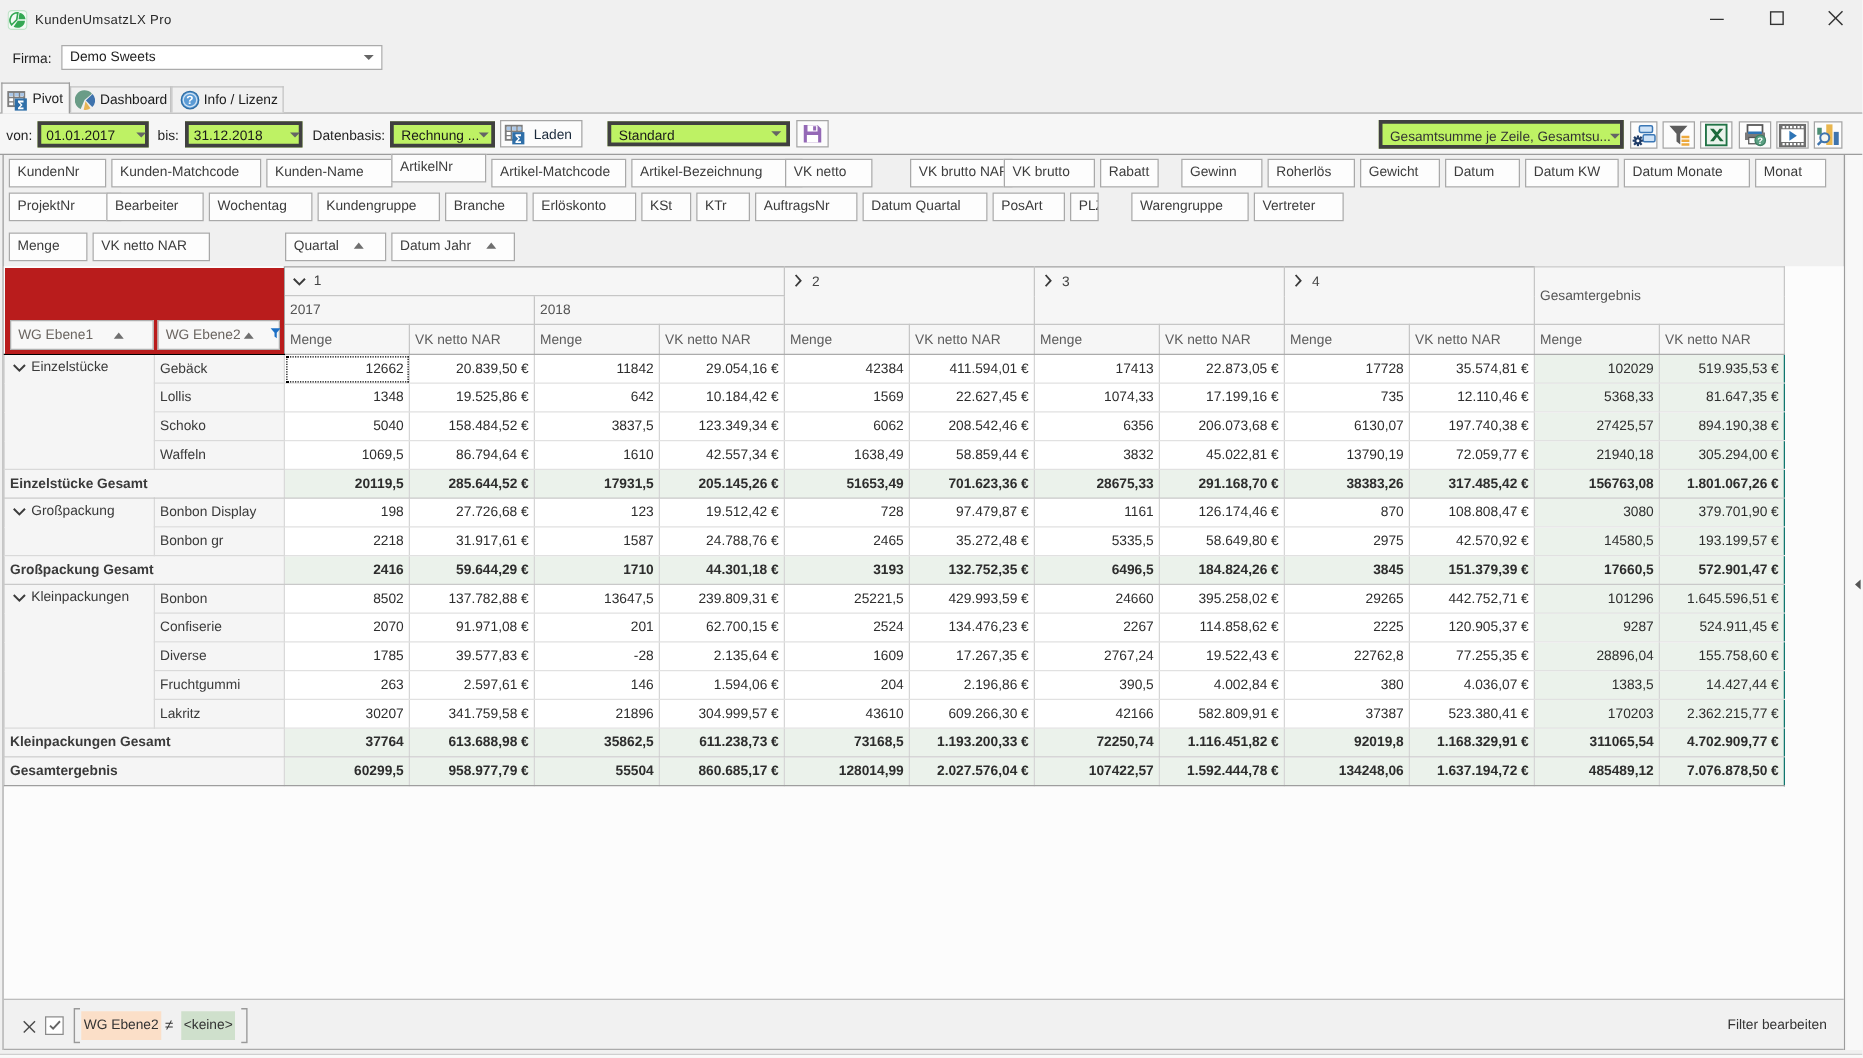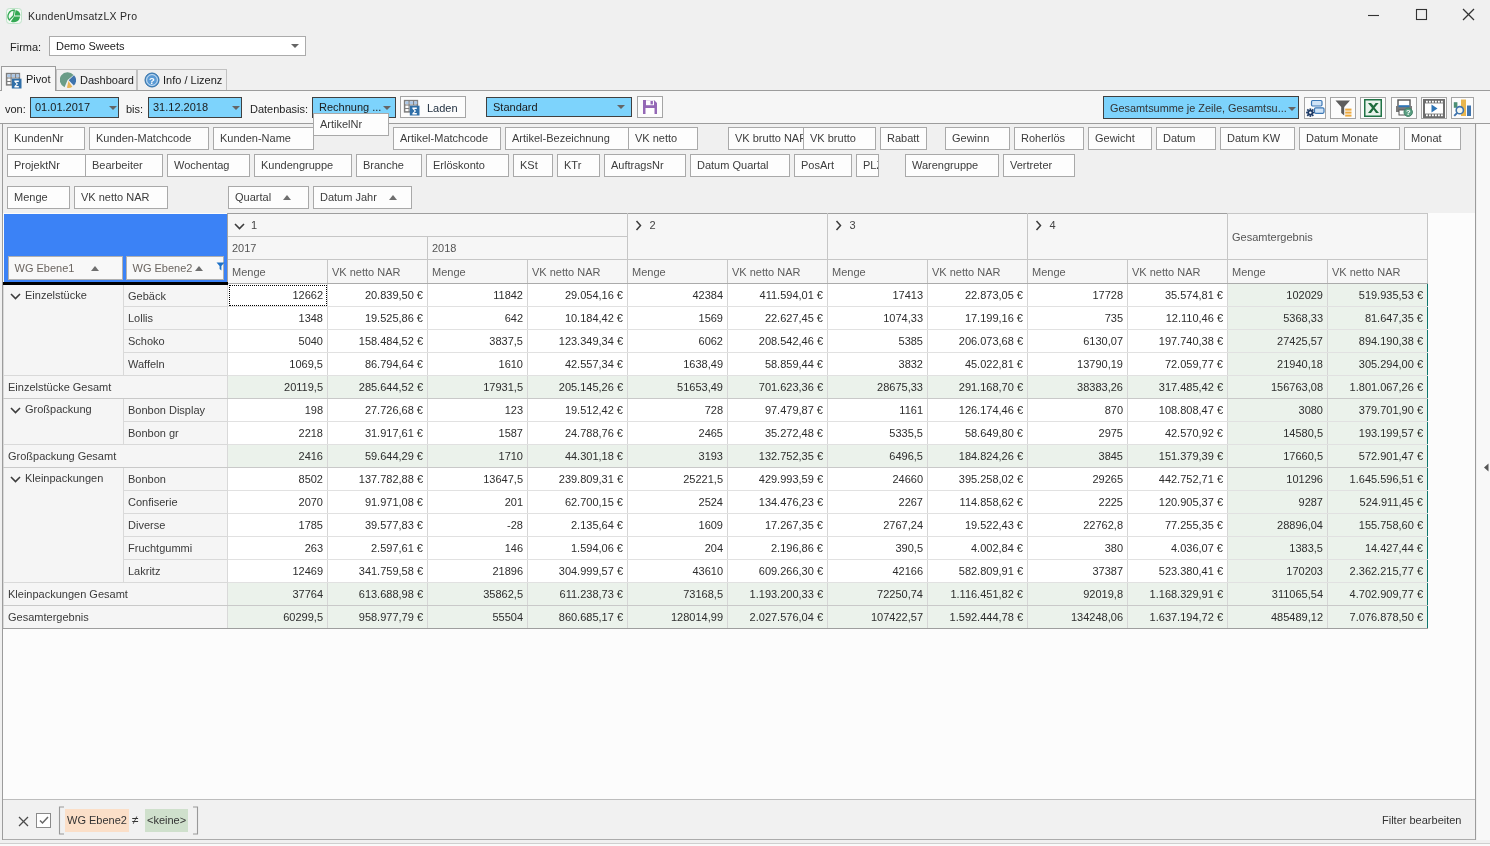--- a/index.html
+++ b/index.html
@@ -13,49 +13,49 @@
          padding:3px 0 0 6px; }
 .carr { position:absolute; width:0; height:0; border-left:4px solid transparent; border-right:4px solid transparent;
         border-top:4px solid #656565; }
 .tabline { position:absolute; left:0; top:90px; width:1490px; height:1px; background:#9c9c9c; }
 .tab-active { position:absolute; left:1px; top:66px; width:55px; height:25px; background:#f6f6f6;
    border:1px solid #9c9c9c; border-bottom:none; }
 .tab { position:absolute; top:69px; height:21px; background:#f0f0f0; border:1px solid #c2c2c2; border-bottom:none; }
 .tabtext { position:absolute; font-size:11px; color:#1b1b1b; }
 .toolbar { position:absolute; left:0; top:91px; width:1490px; height:32px; background:#f6f6f6; }
 .tbline { position:absolute; left:0; top:123px; width:1490px; height:1px; background:#9c9c9c; }
-.field { position:absolute; background:#7dd3fc; border:1px solid #404040; font-size:11px; color:#1a1a1a;
+.field { position:absolute; background:#bef264; border:3px solid #404040; font-size:11px; color:#1a1a1a;
   padding:3px 0 0 6px; white-space:nowrap; overflow:hidden; }
 .btn { position:absolute; background:#fcfcfc; border:1px solid #a5a5a5; }
 .panel { position:absolute; left:2px; top:124px; width:1474px; height:716px; background:#f0f0f0;
   border-left:1px solid #9c9c9c; border-right:1px solid #9c9c9c; }
 .gridbg { position:absolute; left:3px; top:213px; width:1472px; height:586px; background:#fcfcfc; }
 .fbtn { position:absolute; height:23px; background:#fdfdfd; border:1px solid #a9a9a9; font-size:11px;
   color:#3c3c3c; padding:4px 0 0 6px; white-space:nowrap; overflow:hidden; }
 .triup { display:inline-block; width:0; height:0; border-left:4.5px solid transparent; border-right:4.5px solid transparent;
   border-bottom:5px solid #6f6f6f; vertical-align:1px; }
 table.pv { position:absolute; left:3px; top:213px; border-collapse:collapse; table-layout:fixed; }
 table.pv td { font-size:11px; height:23px; padding:0 4px; overflow:hidden; white-space:nowrap; }
 table.pv td.v { background:#fff; border:1px solid #e1e1e1; border-right:1px solid #d6d6d6; text-align:right; color:#2d2d2d; }
 table.pv td.g { background:#ebf2eb; }
 table.pv td.re { border-right:1px solid #0f766e; }
-table.pv tr.trow td { border-top:1px solid #c9c9c9; border-bottom:1px solid #c9c9c9; }
+table.pv tr.trow td { border-top:1px solid #c9c9c9; border-bottom:1px solid #c9c9c9;font-weight:bold; }
 table.pv tr.lastrow td { border-bottom:1px solid #9e9e9e; }
 table.pv td.rh { background:#f5f5f5; border:1px solid #d9d9d9; color:#3a3a3a; }
 
 
 table.pv td.wg1 { vertical-align:top; }
 .wg1in { padding-top:4px; }
 .chv { margin:0 4px 0 2px; vertical-align:-0.5px; }
 .chvr { margin:0 3px 0 2.5px; vertical-align:-1.5px; }
 table.pv td.hq { background:#f6f6f6; border:1px solid #c6c6c6; border-top:1px solid #9e9e9e; color:#444;
   vertical-align:top; padding-top:5px; font-size:11px; }
 table.pv td.hy { background:#f6f6f6; border:1px solid #c6c6c6; color:#555; font-size:11px; }
 table.pv td.hm { background:#f6f6f6; border:1px solid #c6c6c6; border-bottom:1px solid #ababab; color:#5c5c5c; font-size:11px; }
-table.pv td.corner { background:#3b82f6; border:none; border-right:1px solid #a3a3a3; border-bottom:3px solid #000000; position:relative;margin-left:22px; }
+table.pv td.corner { background:#b91c1c; border:none; border-right:1px solid #a3a3a3; border-bottom:1px solid #000000; position:relative;margin-left:22px; }
 table.pv td.foc { outline:1px dotted #000; outline-offset:-2px; }
 .hdrbtn { position:absolute; height:24px; background:#f8f8f8; border:1px solid #b0b0b0; font-size:11px;
   color:#6b6560; padding:5px 0 0 6px; }
 .htri { position:absolute; width:0; height:0; border-left:4.5px solid transparent; border-right:4.5px solid transparent;
   border-bottom:5px solid #6f6f6f; top:9px; }
 .filterbar { position:absolute; left:3px; top:799px; width:1472px; height:41px; background:#f1f1f1;
   border-top:1px solid #bdbdbd; border-bottom:1px solid #ababab; }
 .chip { position:absolute; top:9px; height:23px; font-size:11px; color:#333; padding:5px 2px 0 2px; }
 </style></head>
 <body>
@@ -218,21 +218,21 @@
 <rect x="1.8" y="4.2" width="3.6" height="5.6" fill="#4d8f74"></rect>
 <circle cx="7.8" cy="12.2" r="3.6" fill="#f3f6f0" stroke="#3f74ad" stroke-width="1.6"></circle>
 <line x1="5.2" y1="14.9" x2="2.2" y2="17.9" stroke="#3f74ad" stroke-width="2"></line>
 </svg></div>
 
 <div class="panel"></div>
 <div class="gridbg"></div>
 <div class="fbtn" style="left:7px;top:127px;width:78px">KundenNr</div>
 <div class="fbtn" style="left:89px;top:127px;width:120px">Kunden-Matchcode</div>
 <div class="fbtn" style="left:213px;top:127px;width:101px">Kunden-Name</div>
-<div class="fbtn" style="left:313px;top:113px;width:76px">ArtikelNr</div>
+<div class="fbtn" style="left:313px;top:123px;width:76px">ArtikelNr</div>
 <div class="fbtn" style="left:393px;top:127px;width:108px">Artikel-Matchcode</div>
 <div class="fbtn" style="left:505px;top:127px;width:137px">Artikel-Bezeichnung</div>
 <div class="fbtn" style="left:628px;top:127px;width:70px">VK netto</div>
 <div class="fbtn" style="left:728px;top:127px;width:82px">VK brutto NAR</div>
 <div class="fbtn" style="left:803px;top:127px;width:73px">VK brutto</div>
 <div class="fbtn" style="left:880px;top:127px;width:47px">Rabatt</div>
 <div class="fbtn" style="left:945px;top:127px;width:65px">Gewinn</div>
 <div class="fbtn" style="left:1014px;top:127px;width:70px">Roherlös</div>
 <div class="fbtn" style="left:1088px;top:127px;width:64px">Gewicht</div>
 <div class="fbtn" style="left:1156px;top:127px;width:60px">Datum</div>
@@ -351,21 +351,21 @@
         <td class="v g re">81.647,35&nbsp;€</td>
       </tr>
 <tr>
         <td class="rh wg2">Schoko</td>
         <td class="v">5040</td>
         <td class="v">158.484,52&nbsp;€</td>
         <td class="v">3837,5</td>
         <td class="v">123.349,34&nbsp;€</td>
         <td class="v">6062</td>
         <td class="v">208.542,46&nbsp;€</td>
-        <td class="v">5385</td>
+        <td class="v">6356</td>
         <td class="v">206.073,68&nbsp;€</td>
         <td class="v">6130,07</td>
         <td class="v">197.740,38&nbsp;€</td>
         <td class="v g">27425,57</td>
         <td class="v g re">894.190,38&nbsp;€</td>
       </tr>
 <tr>
         <td class="rh wg2">Waffeln</td>
         <td class="v">1069,5</td>
         <td class="v">86.794,64&nbsp;€</td>
@@ -505,21 +505,21 @@
         <td class="v">2.196,86&nbsp;€</td>
         <td class="v">390,5</td>
         <td class="v">4.002,84&nbsp;€</td>
         <td class="v">380</td>
         <td class="v">4.036,07&nbsp;€</td>
         <td class="v g">1383,5</td>
         <td class="v g re">14.427,44&nbsp;€</td>
       </tr>
 <tr>
         <td class="rh wg2">Lakritz</td>
-        <td class="v">12469</td>
+        <td class="v">30207</td>
         <td class="v">341.759,58&nbsp;€</td>
         <td class="v">21896</td>
         <td class="v">304.999,57&nbsp;€</td>
         <td class="v">43610</td>
         <td class="v">609.266,30&nbsp;€</td>
         <td class="v">42166</td>
         <td class="v">582.809,91&nbsp;€</td>
         <td class="v">37387</td>
         <td class="v">523.380,41&nbsp;€</td>
         <td class="v g">170203</td>

